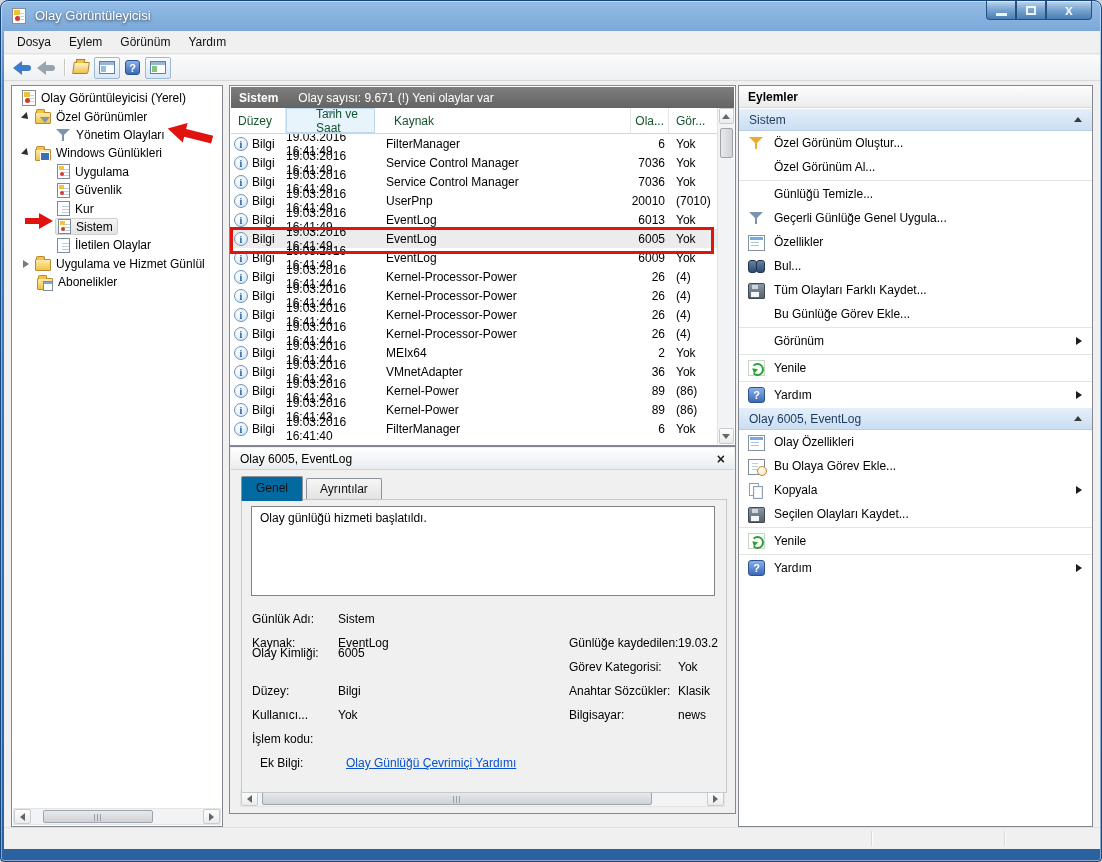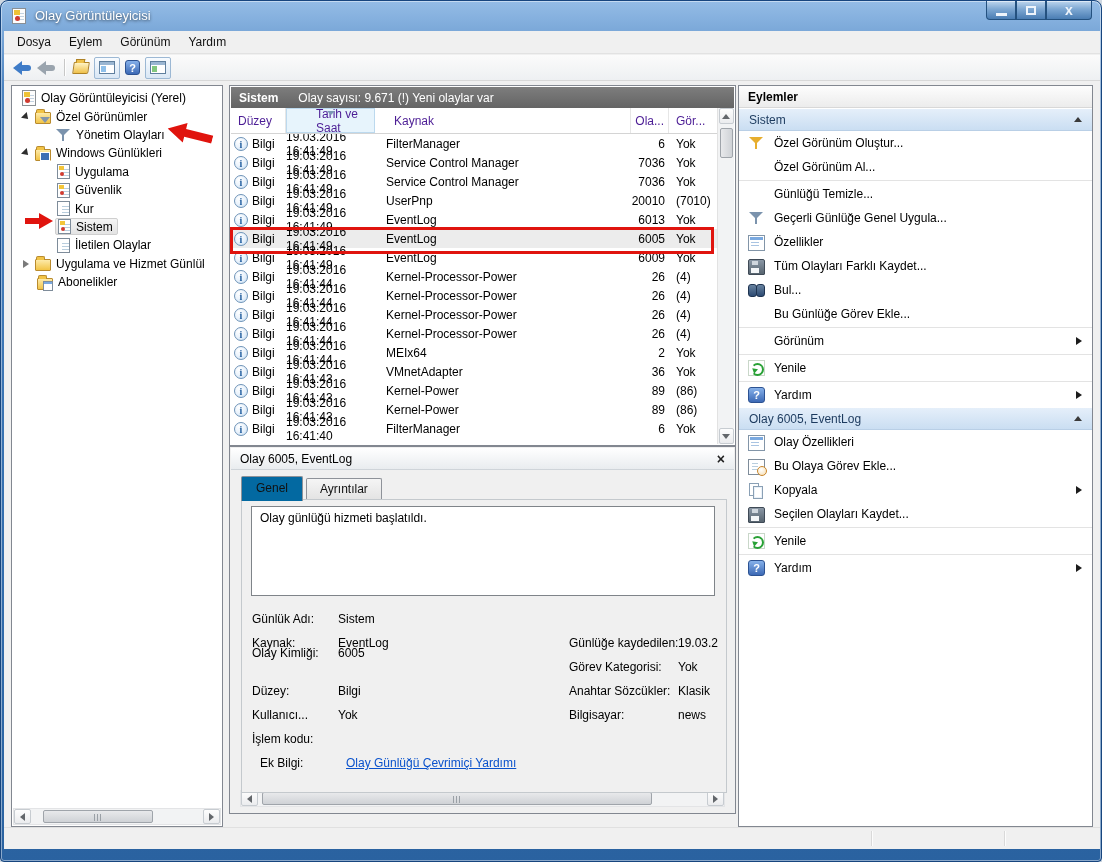--- a/index.html
+++ b/index.html
@@ -144,21 +144,21 @@
   .i-info{ width:14px; height:14px; border-radius:50%; border:1px solid #6e93b8; color:#1f5c9e;
     background:radial-gradient(circle at 35% 30%,#ffffff,#e7f1fb 55%,#bdd8f0); text-align:center;
     font:bold 10px/13px "Liberation Serif",serif; flex:none; }
   .i-info:after{ content:'i'; }
 
   
   .log-titlebar{ position:absolute; left:1px; top:1px; right:1px; height:21px; color:#fff; font-size:12px;
     background:linear-gradient(#7d7d7d,#646464); display:flex; align-items:center; padding-left:8px; }
   .log-title{ font-weight:bold; margin-right:20px; }
   .colhdr{ position:absolute; left:1px; top:22px; right:18px; height:26px; background:#fff;
-    border-bottom:1px solid #d4d4d4; font-size:12px; color:#4c1d95; }
+    border-bottom:1px solid #d4d4d4; font-size:12px; color:#14532d; }
   .ch{ position:absolute; top:0; bottom:0; display:flex; align-items:center; padding-left:7px;
     border-right:1px solid #e6e6e6; }
   .ch.sorted{ background:#e7f4fc; border:1px solid #bcd9ee; }
   .sort-ind{ position:absolute; top:2px; left:50%; margin-left:-4px; width:0; height:0;
     border-left:4px solid transparent; border-right:4px solid transparent; border-top:4px solid #7c99b4; }
   .rows{ position:absolute; left:1px; top:48px; right:18px; bottom:1px; background:#fff; overflow:hidden; font-size:12px; }
   .row{ height:19px; display:flex; align-items:center; color:#000; }
   .row.sel{ background:#ececec; }
   .c-level{ width:55px; display:flex; align-items:center; gap:4px; padding-left:3px; flex:none; }
   .c-dt{ width:100px; flex:none; }
@@ -572,26 +572,26 @@
         </div>
       <div class="act-item">
           <span class="act-ico I i-funnel fb"></span>
           <span>Geçerli Günlüğe Genel Uygula...</span>
         </div>
       <div class="act-item">
           <span class="act-ico I i-props"></span>
           <span>Özellikler</span>
         </div>
       <div class="act-item">
+          <span class="act-ico I i-find"></span>
+          <span>Bul...</span>
+        </div>
+      <div class="act-item">
           <span class="act-ico I i-save"></span>
           <span>Tüm Olayları Farklı Kaydet...</span>
-        </div>
-      <div class="act-item">
-          <span class="act-ico I i-find"></span>
-          <span>Bul...</span>
         </div>
       <div class="act-item">
           <span class="act-ico"></span>
           <span>Bu Günlüğe Görev Ekle...</span>
         </div>
       <div class="act-sep"></div>
       <div class="act-item">
           <span class="act-ico"></span>
           <span>Görünüm</span>
           <span class="sub-arrow"></span>

